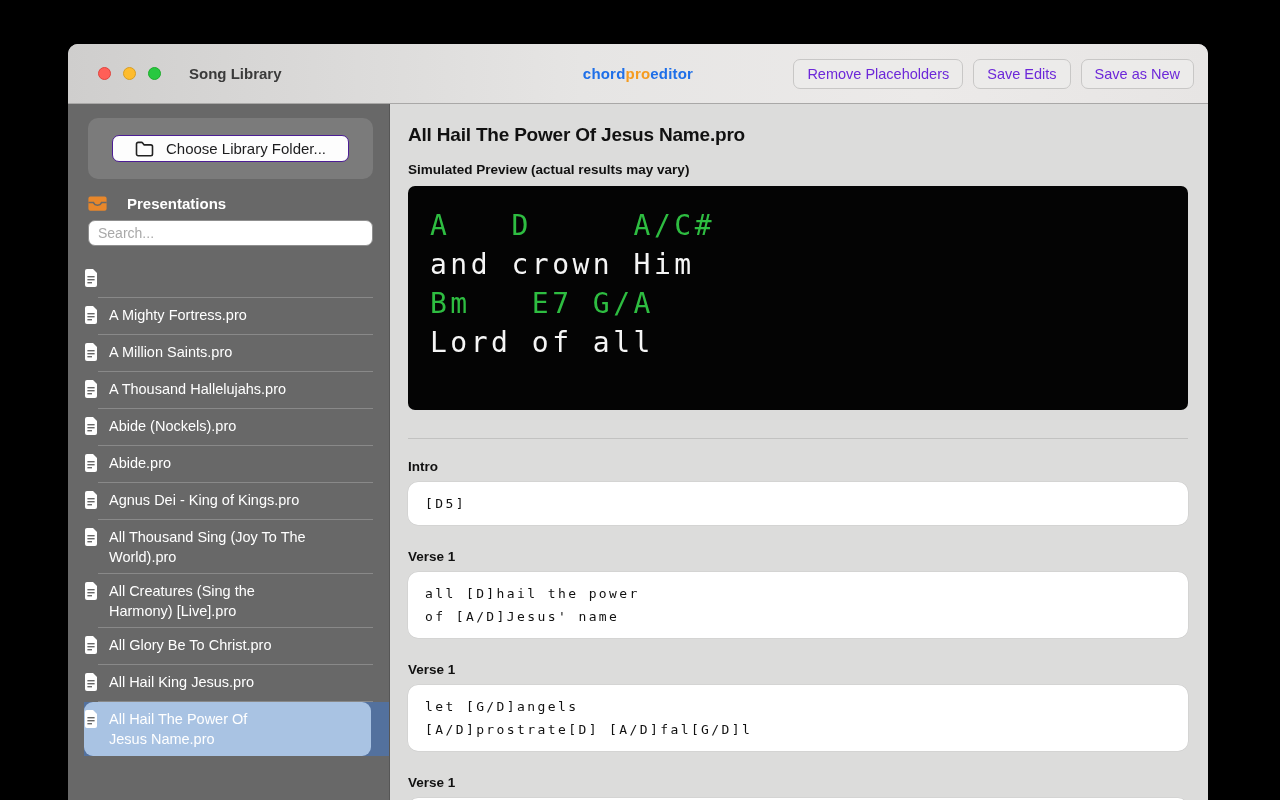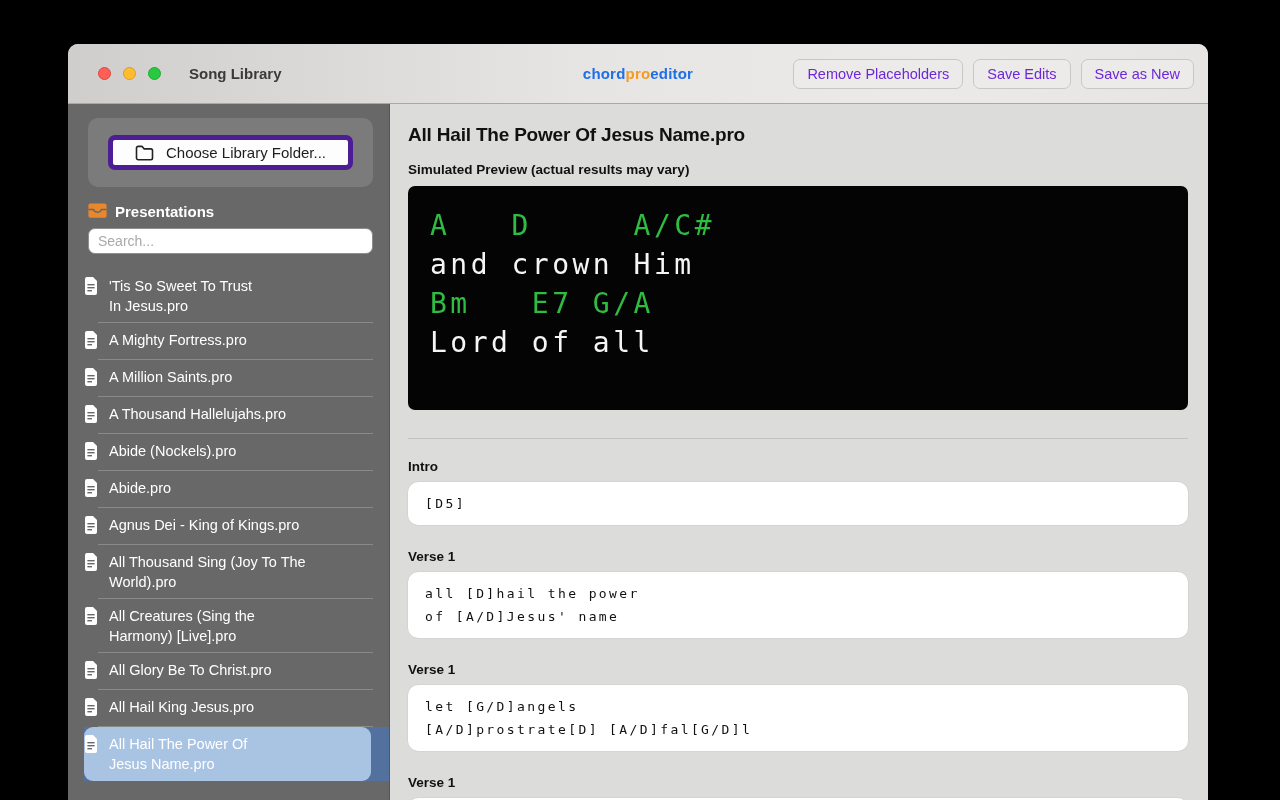--- a/index.html
+++ b/index.html
@@ -41,25 +41,25 @@
   .sidebar {
     width:322px; flex:none; background:#686868; border-right:1px solid #565656;
     padding:14px 0 0 16px; overflow:hidden; position:relative;
   }
   .folder-box {
     margin:0 16px 0 4px; background:#7b7b7b; border-radius:10px;
     padding:17px 0; display:flex; justify-content:center;
   }
   .folder-btn {
     display:flex; align-items:center; gap:12px;
-    background:#fdfdfd; border:5px solid #4c1d95; border-radius:7px;
+    background:#fdfdfd; border:1px solid #4c1d95; border-radius:7px;
     padding:4px 22px; font-family:inherit; font-size:15px; color:#1d1d1f; cursor:default;
   }
   .folder-btn svg { display:block; }
-  .pres-row { display:flex; align-items:flex-start; gap:8px; margin:16px 16px 0 4px; }
+  .pres-row { display:flex; align-items:center; gap:20px; margin:16px 16px 0 4px; }
   .pres-row svg { display:block; }
   .pres-label { color:#fff; font-size:15px; font-weight:bold; }
   .search {
     display:block; width:calc(100% - 20px); margin:8px 16px 0 4px; height:26px;
     border:1px solid #8f8f8f; border-radius:7px; background:#fff;
     font-family:inherit; font-size:14px; padding:0 9px; color:#222; outline:none;
   }
   .search::placeholder { color:#a9a9a9; }
 
   .song-list { margin-top:15px; }
@@ -161,22 +161,20 @@
       <div class="song-list">
           <div class="song-row">
           <span class="doc-icon">
             <svg width="14" height="18" viewBox="0 0 14 18">
               <path fill="#fff" d="M1 2 a2 2 0 0 1 2-2 h6 l4 4 v12 a2 2 0 0 1-2 2 H3 a2 2 0 0 1-2-2 Z"></path>
               <rect x="3.4" y="7" width="7.2" height="1.4" fill="#686868"></rect>
               <rect x="3.4" y="10" width="7.2" height="1.4" fill="#686868"></rect>
               <rect x="3.4" y="13" width="4.6" height="1.4" fill="#686868"></rect>
             </svg>
           </span>
-          <span class="song-label">'Tis So Sweet To Trust
-In Jesus.pro</span>
         </div>
           <div class="song-row">
           <span class="doc-icon">
             <svg width="14" height="18" viewBox="0 0 14 18">
               <path fill="#fff" d="M1 2 a2 2 0 0 1 2-2 h6 l4 4 v12 a2 2 0 0 1-2 2 H3 a2 2 0 0 1-2-2 Z"></path>
               <rect x="3.4" y="7" width="7.2" height="1.4" fill="#686868"></rect>
               <rect x="3.4" y="10" width="7.2" height="1.4" fill="#686868"></rect>
               <rect x="3.4" y="13" width="4.6" height="1.4" fill="#686868"></rect>
             </svg>
           </span>

